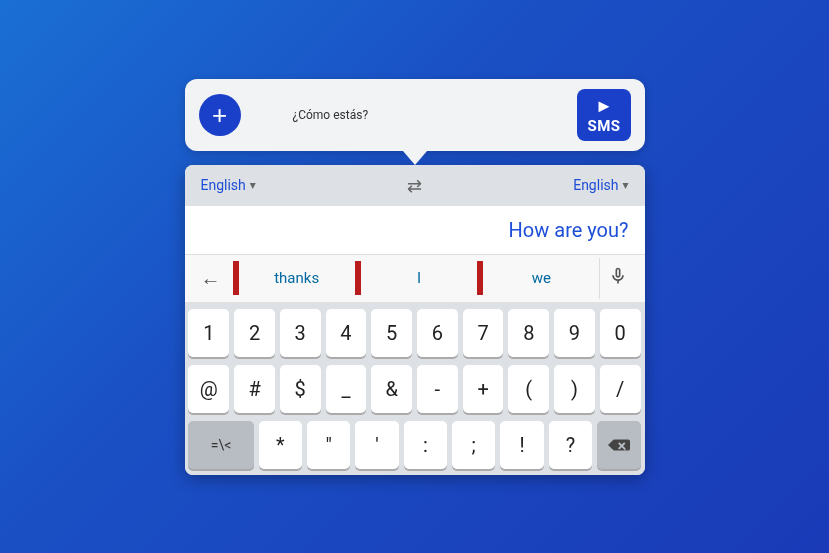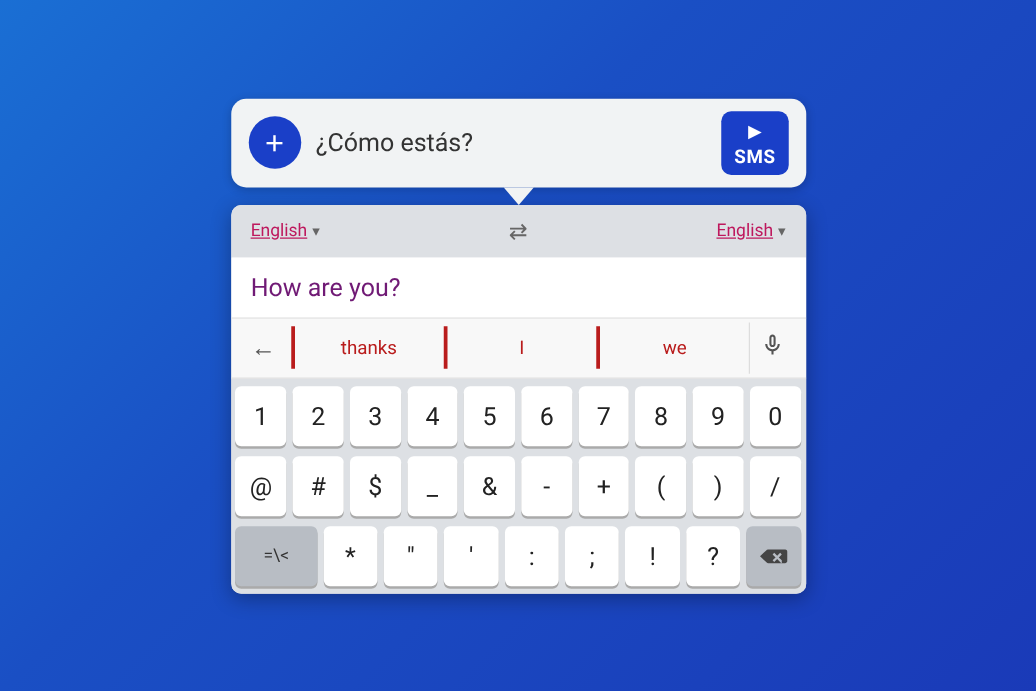--- a/index.html
+++ b/index.html
@@ -59,25 +59,26 @@
       align-items: center;
       justify-content: center;
       flex-shrink: 0;
       cursor: pointer;
       border: none;
       line-height: 1;
     }
 
     .sms-text-area {
       flex: 1;
-      font-size: 20px;
+      font-size: 12px;
       color: #333;
       background: transparent;
       border: none;
       outline: none;
+      margin-left: 40px;
     }
 
     .sms-send-btn {
       background: #1a3fc8;
       border-radius: 8px;
       padding: 6px 10px;
       display: flex;
       flex-direction: column;
       align-items: center;
       justify-content: center;
@@ -118,22 +119,21 @@
 
     .lang-selector {
       display: flex;
       align-items: center;
       gap: 4px;
       cursor: pointer;
     }
 
     .lang-selector .lang-name {
       font-size: 14px;
-      color: #be185d;
-      text-decoration: underline;
+      color: #1d4ed8;
     }
 
     .lang-selector .chevron {
       font-size: 12px;
       color: #666;
     }
 
     .swap-btn {
       font-size: 18px;
       color: #666;
@@ -141,24 +141,25 @@
       display: flex;
       align-items: center;
     }
 
     
     .translate-input {
       background: white;
       margin: 0;
       padding: 12px 16px;
       font-size: 20px;
-      color: #701a75;
+      color: #1d4ed8;
       border: none;
       width: 100%;
       border-bottom: 1px solid #ddd;
+      text-align: right;
     }
 
     
     .suggestions-row {
       background: #f8f8f8;
       display: flex;
       align-items: center;
       padding: 0 8px;
       height: 48px;
       border-bottom: 1px solid #e0e0e0;
@@ -169,24 +170,24 @@
       color: #555;
       padding: 8px;
       cursor: pointer;
       margin-right: 4px;
     }
 
     .suggestion {
       flex: 1;
       text-align: center;
       font-size: 15px;
-      color: #b91c1c;
+      color: #0369a1;
       padding: 8px 4px;
       cursor: pointer;
-      border-left: 3px solid #b91c1c;
+      border-left: 6px solid #b91c1c;
     }
 
     .suggestion:first-of-type {
       border-left: none;
     }
 
     .mic-btn {
       font-size: 20px;
       color: #555;
       padding: 8px;

